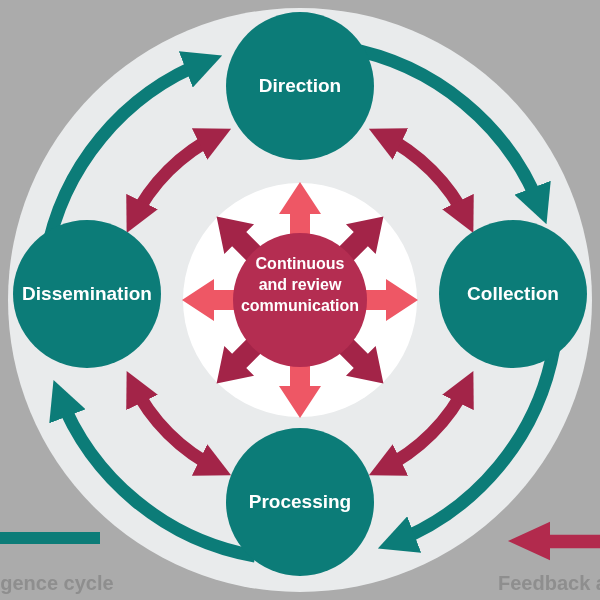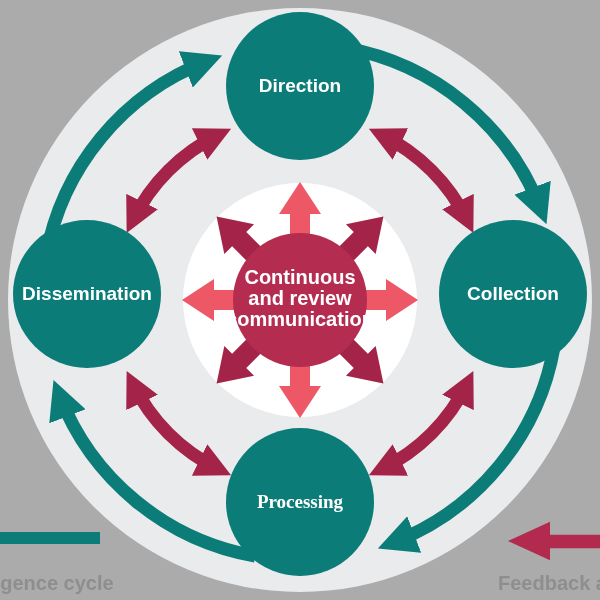--- a/index.html
+++ b/index.html
@@ -11,21 +11,21 @@
     --bg:#ababab;
     --legend-red:#b22a4d;
     --legend-text:#8e8e8e;
   }
   html,body{margin:0;padding:0;}
   body{font-family:"Liberation Sans","DejaVu Sans",sans-serif;background:var(--bg);}
   #stage{position:relative;width:600px;height:600px;overflow:hidden;background:var(--bg);}
   #stage svg{position:absolute;left:0;top:0;}
   .label{position:absolute;color:#ffffff;font-weight:bold;text-align:center;width:200px;}
   .stage-label{font-size:19px;line-height:22px;}
-  .center-text{font-size:20px;line-height:21px;top:267px;left:200px;}
+  .center-text{font-size:16px;line-height:21px;top:253px;left:200px;}
   .center-text span{display:block;}
   .legend-text{position:absolute;color:var(--legend-text);font-weight:bold;font-size:20px;white-space:nowrap;}
   .teal-fill{fill:var(--teal);}
   .teal-stroke{stroke:var(--teal);fill:none;stroke-width:13;}
   .red-stroke{stroke:var(--dark-red);fill:none;stroke-width:13;}
   .darkred-fill{fill:var(--dark-red);}
   .lightred-fill{fill:var(--light-red);}
 </style>
 </head>
 <body>
@@ -74,21 +74,21 @@
     <circle cx="513" cy="294" r="74" class="teal-fill"></circle>
     <circle cx="300" cy="502" r="74" class="teal-fill"></circle>
     <circle cx="87" cy="294" r="74" class="teal-fill"></circle>
 
     <rect x="-8" y="532" width="108" height="12" class="teal-fill"></rect>
     <polygon points="508,541 550,521.7 550,534.7 608,534.7 608,548.3 550,548.3 550,560.3" fill="#b22a4d"></polygon>
   </svg>
 
   <div class="label stage-label" style="left:200px;top:75px;">Direction</div>
   <div class="label stage-label" style="left:413px;top:283px;">Collection</div>
-  <div class="label stage-label" style="left:200px;top:491px;font-family:Liberation Serif, serif;">Processing</div>
+  <div class="label stage-label" style="left:200px;top:491px;">Processing</div>
   <div class="label stage-label" style="left:-13px;top:283px;">Dissemination</div>
 
   <div class="label center-text">
     <span>Continuous</span>
     <span>and review</span>
     <span>communication</span>
   </div>
 
   <div class="legend-text" style="left:-52px;top:572px;">Intelligence cycle</div>
   <div class="legend-text" style="left:498px;top:572px;">Feedback and review</div>

